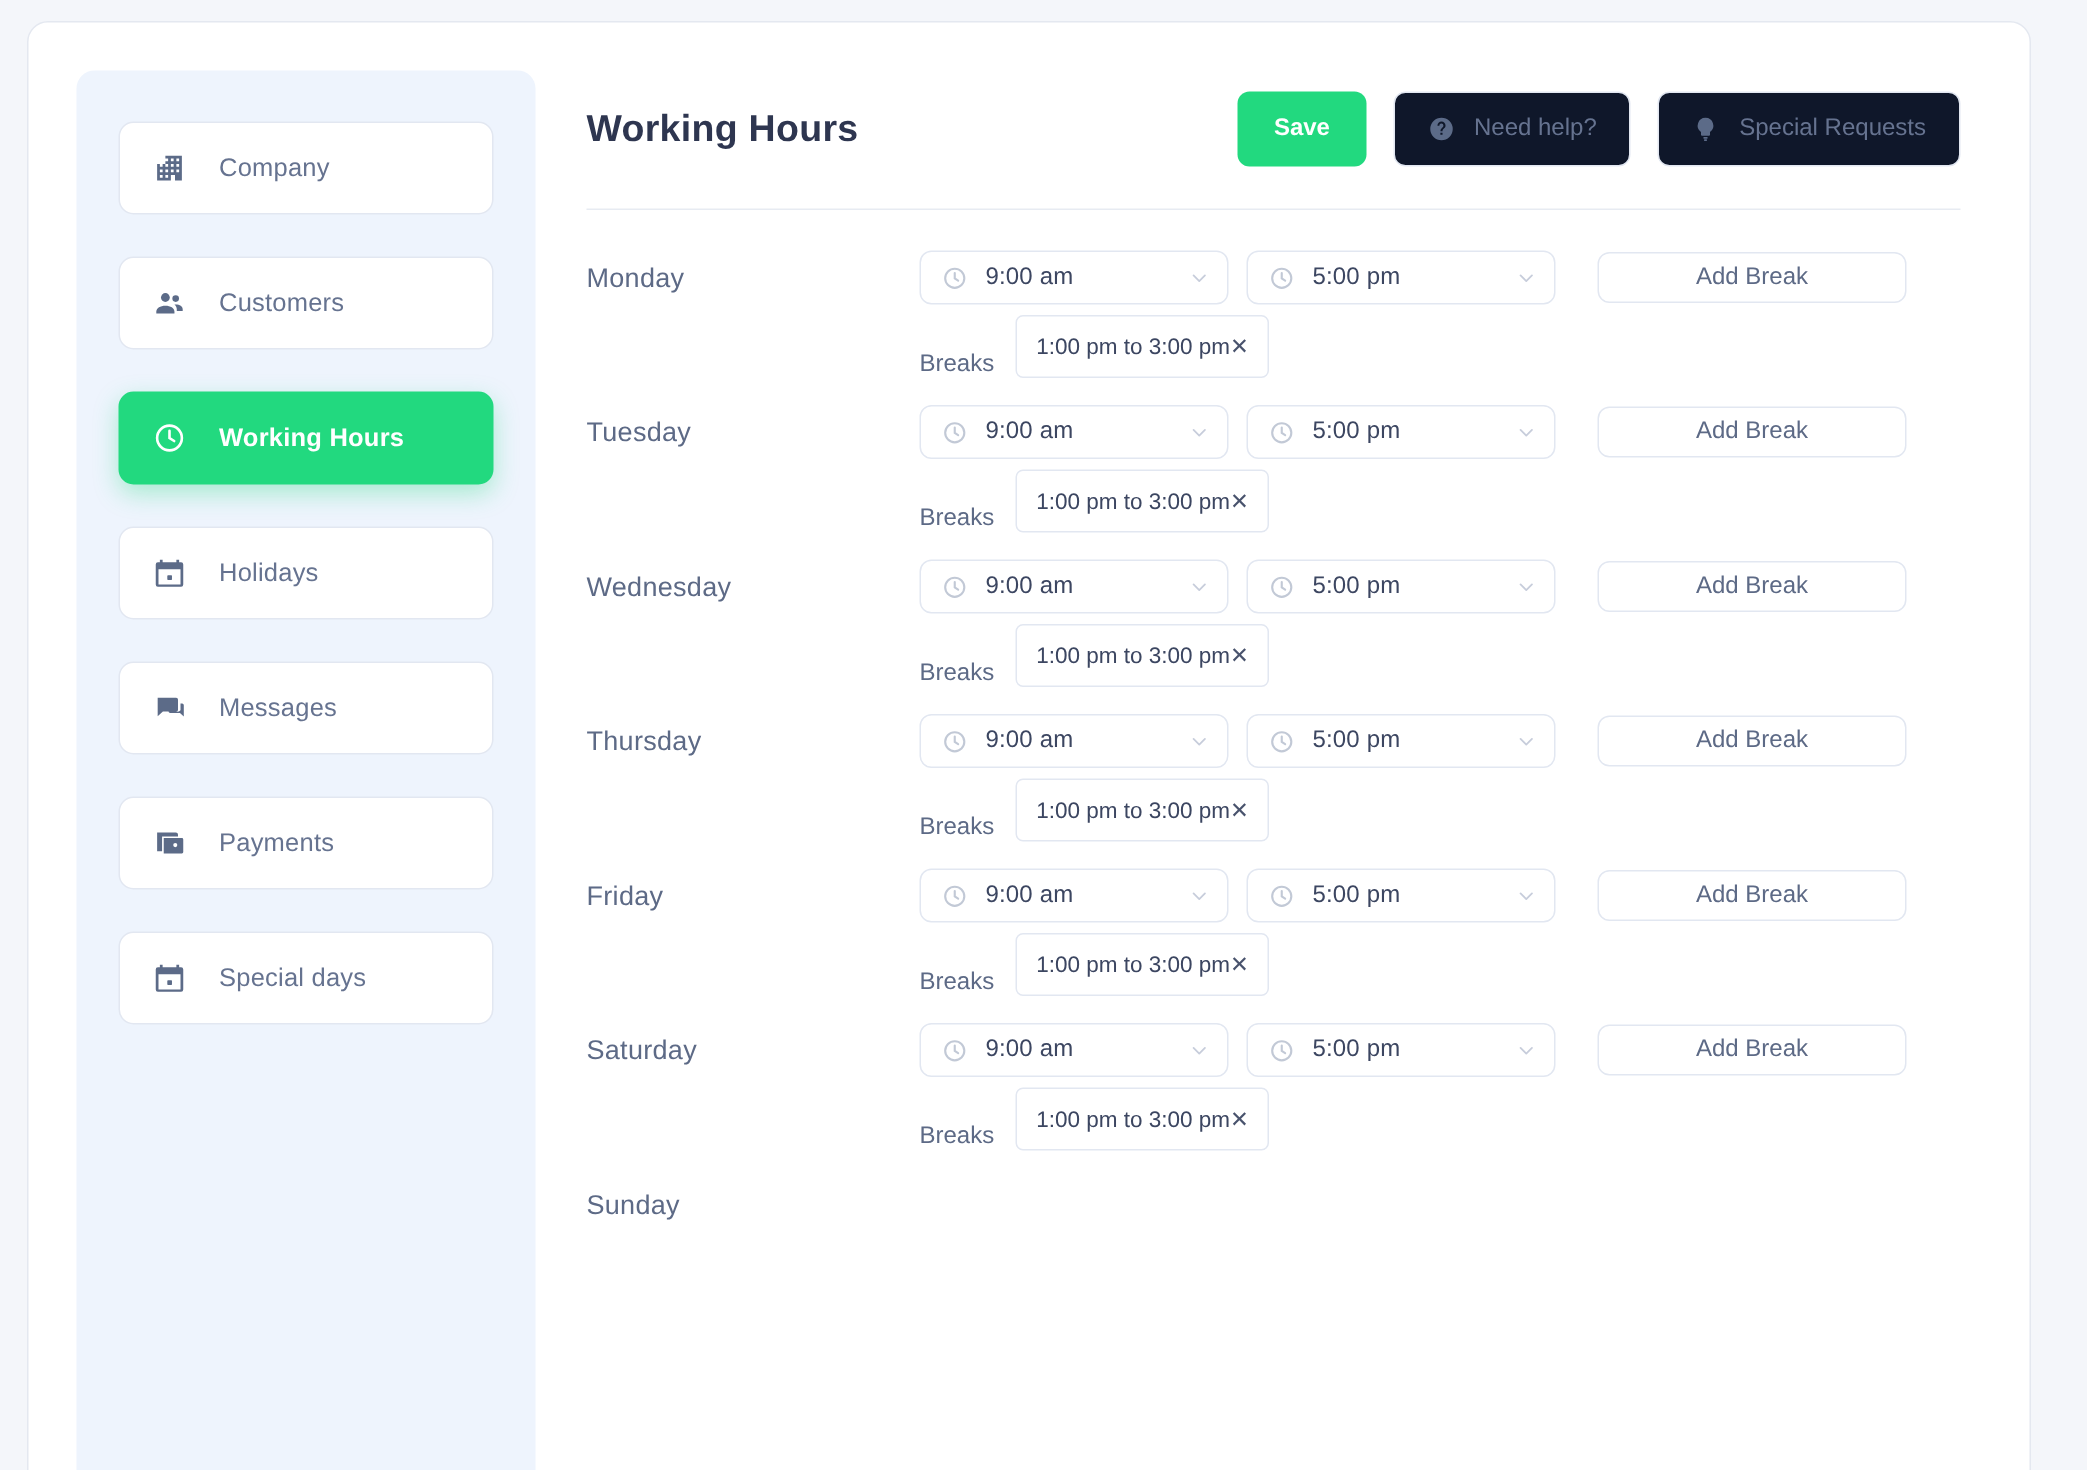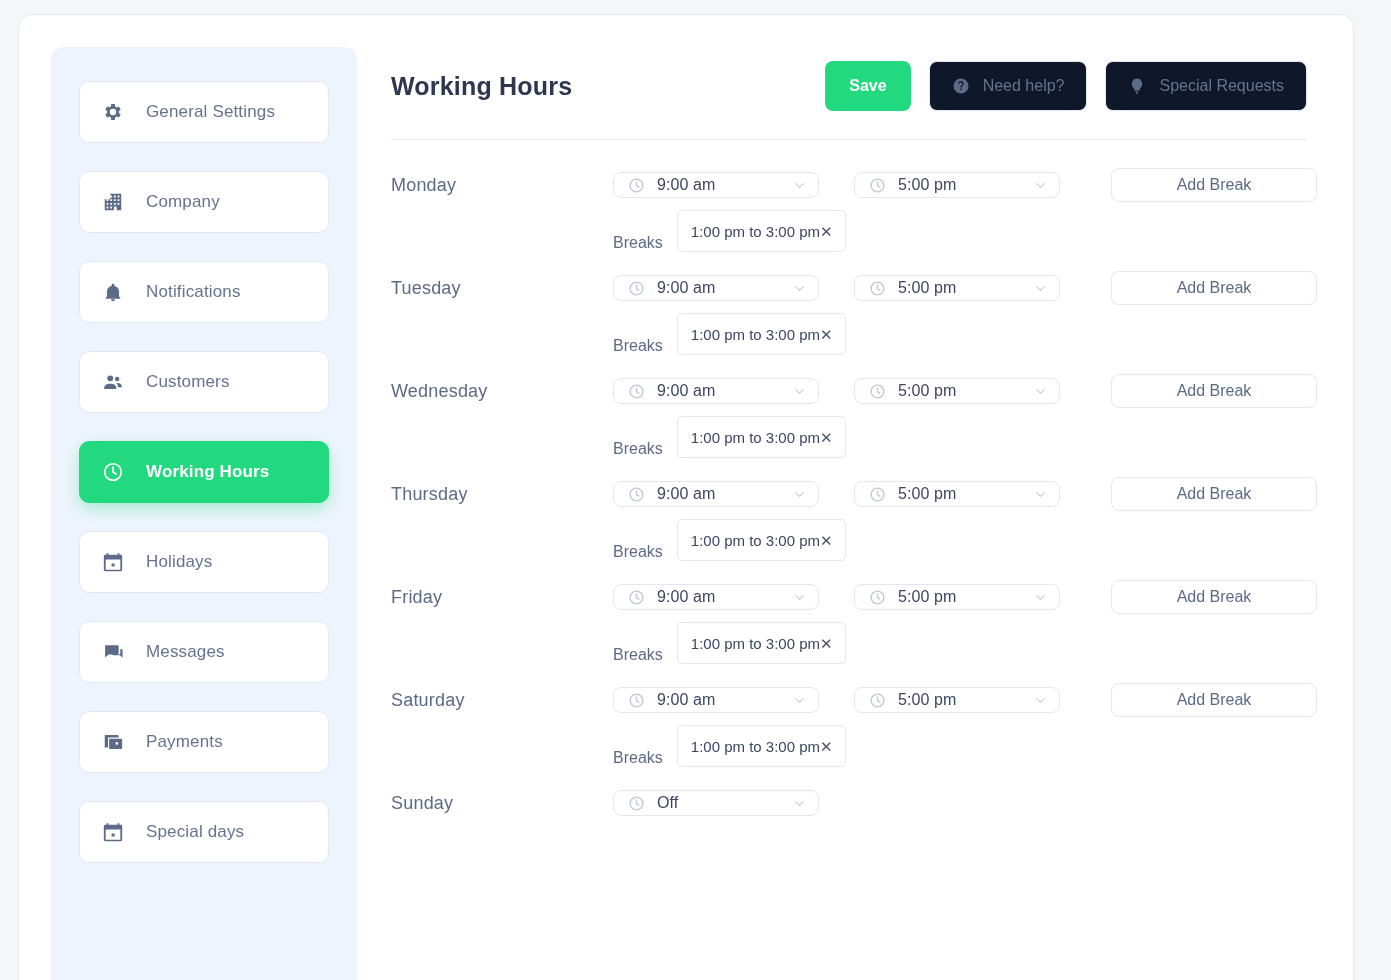--- a/index.html
+++ b/index.html
@@ -161,28 +161,28 @@
     font-size: 18px;
     color: #5d6versal;
     color: #5d6a86;
     letter-spacing: .2px;
   }
 
   .select-box {
     position: relative;
     width: 206px;
     flex: 0 0 206px;
-    height: 26px;
+    height: 36px;
     background: #ffffff;
     border: 1px solid #e2e7f1;
     border-radius: 8px;
     display: flex;
     align-items: center;
     padding: 0 12px 0 14px;
-    margin-right: 35px;
+    margin-right: 12px;
     cursor: pointer;
   }
   .select-box .clock {
     width: 17px; height: 17px;
     flex: 0 0 17px;
     margin-right: 12px;
     color: #c2c9d6;
   }
   .select-box .clock svg { display: block; }
   .select-box .sel-value {
@@ -246,41 +246,24 @@
 </head>
 <body>
 
 <div class="app-card">
   <div class="app-body">
 
     <nav class="sidebar" id="sidebar">
         <div class="nav-item">
           <span class="nav-icon">
             <svg viewBox="0 0 24 24" width="22" height="22" fill="currentColor">
-              <path d="M19.4 13a7.6 7.6 0 0 0 0-2l2-1.6-2-3.4-2.4 1a7.5 7.5 0 0 0-1.7-1L15 3.3h-4l-.3 2.6c-.6.3-1.2.6-1.7 1l-2.4-1-2 3.4L6.6 11a7.6 7.6 0 0 0 0 2l-2 1.6 2 3.4 2.4-1c.5.5 1.1.8 1.7 1l.3 2.6h4l.3-2.6c.6-.3 1.2-.6 1.7-1l2.4 1 2-3.4-2-1.6zM13 15.5A3.5 3.5 0 1 1 13 8.5a3.5 3.5 0 0 1 0 7z" transform="translate(-1,0)"></path>
-              <circle cx="12" cy="12" r="3" fill="#fff" opacity="0"></circle>
-            </svg>
-          </span>
-          <span>General Settings</span>
-        </div>
-        <div class="nav-item">
-          <span class="nav-icon">
-            <svg viewBox="0 0 24 24" width="22" height="22" fill="currentColor">
               <path d="M3 21V9h6V3h12v18h-5v-4h-3v4H3zm2-2h2v-2H5v2zm0-4h2v-2H5v2zm0-4h2V9H5v2zm4 8h2v-2H9v2zm0-4h2v-2H9v2zm0-4h2V9H9v2zm0-4h2V5H9v2zm4 8h2v-2h-2v2zm0-4h2V9h-2v2zm0-4h2V5h-2v2zm4 8h2v-2h-2v2zm0-4h2V9h-2v2zm0-4h2V5h-2v2z"></path>
             </svg>
           </span>
           <span>Company</span>
-        </div>
-        <div class="nav-item">
-          <span class="nav-icon">
-            <svg viewBox="0 0 24 24" width="22" height="22" fill="currentColor">
-              <path d="M12 22a2.2 2.2 0 0 0 2.2-2.2H9.8A2.2 2.2 0 0 0 12 22zm6.6-5.2v-5a6.6 6.6 0 0 0-5-6.4V4.6a1.6 1.6 0 1 0-3.2 0v.8a6.6 6.6 0 0 0-5 6.4v5L4 18.4v.9h16v-.9l-1.4-1.6z"></path>
-            </svg>
-          </span>
-          <span>Notifications</span>
         </div>
         <div class="nav-item">
           <span class="nav-icon">
             <svg viewBox="0 0 24 24" width="22" height="22" fill="currentColor">
               <circle cx="9" cy="8" r="3.2"></circle>
               <circle cx="16.5" cy="8.8" r="2.4"></circle>
               <path d="M2.4 18.4c0-2.8 2.9-4.4 6.6-4.4s6.6 1.6 6.6 4.4v1.2H2.4v-1.2z"></path>
               <path d="M16.5 13c3 0 5.1 1.3 5.1 3.6v1.2h-4.3v-1.2c0-1.4-.6-2.6-1.7-3.5.3 0 .6-.1.9-.1z"></path>
             </svg>
           </span>
@@ -606,34 +589,20 @@
               <span class="breaks-label">Breaks</span>
               <span class="break-chip">
                 <span>1:00 pm to 3:00 pm</span>
                 <span class="chip-x">✕</span>
               </span>
             </div>
           </div>
           <div class="day-row">
             <div class="day-line">
               <div class="day-label">Sunday</div>
-              <div class="select-box">
-                <span class="clock">
-                  <svg viewBox="0 0 24 24" width="17" height="17" fill="none" stroke="currentColor" stroke-width="2">
-                    <circle cx="12" cy="12" r="9"></circle>
-                    <path d="M12 7v5.2l3.2 2" stroke-linecap="round"></path>
-                  </svg>
-                </span>
-                <span class="sel-value">Off</span>
-                <span class="chev">
-                  <svg viewBox="0 0 24 24" width="13" height="13" fill="none" stroke="currentColor" stroke-width="2.2" stroke-linecap="round" stroke-linejoin="round">
-                    <path d="M5 8.5 12 15.5 19 8.5"></path>
-                  </svg>
-                </span>
-              </div>
             </div>
             <div style="height:34px"></div>
           </div>
         </div>
 
     </section>
   </div>
 </div>
 
 </body></html>

